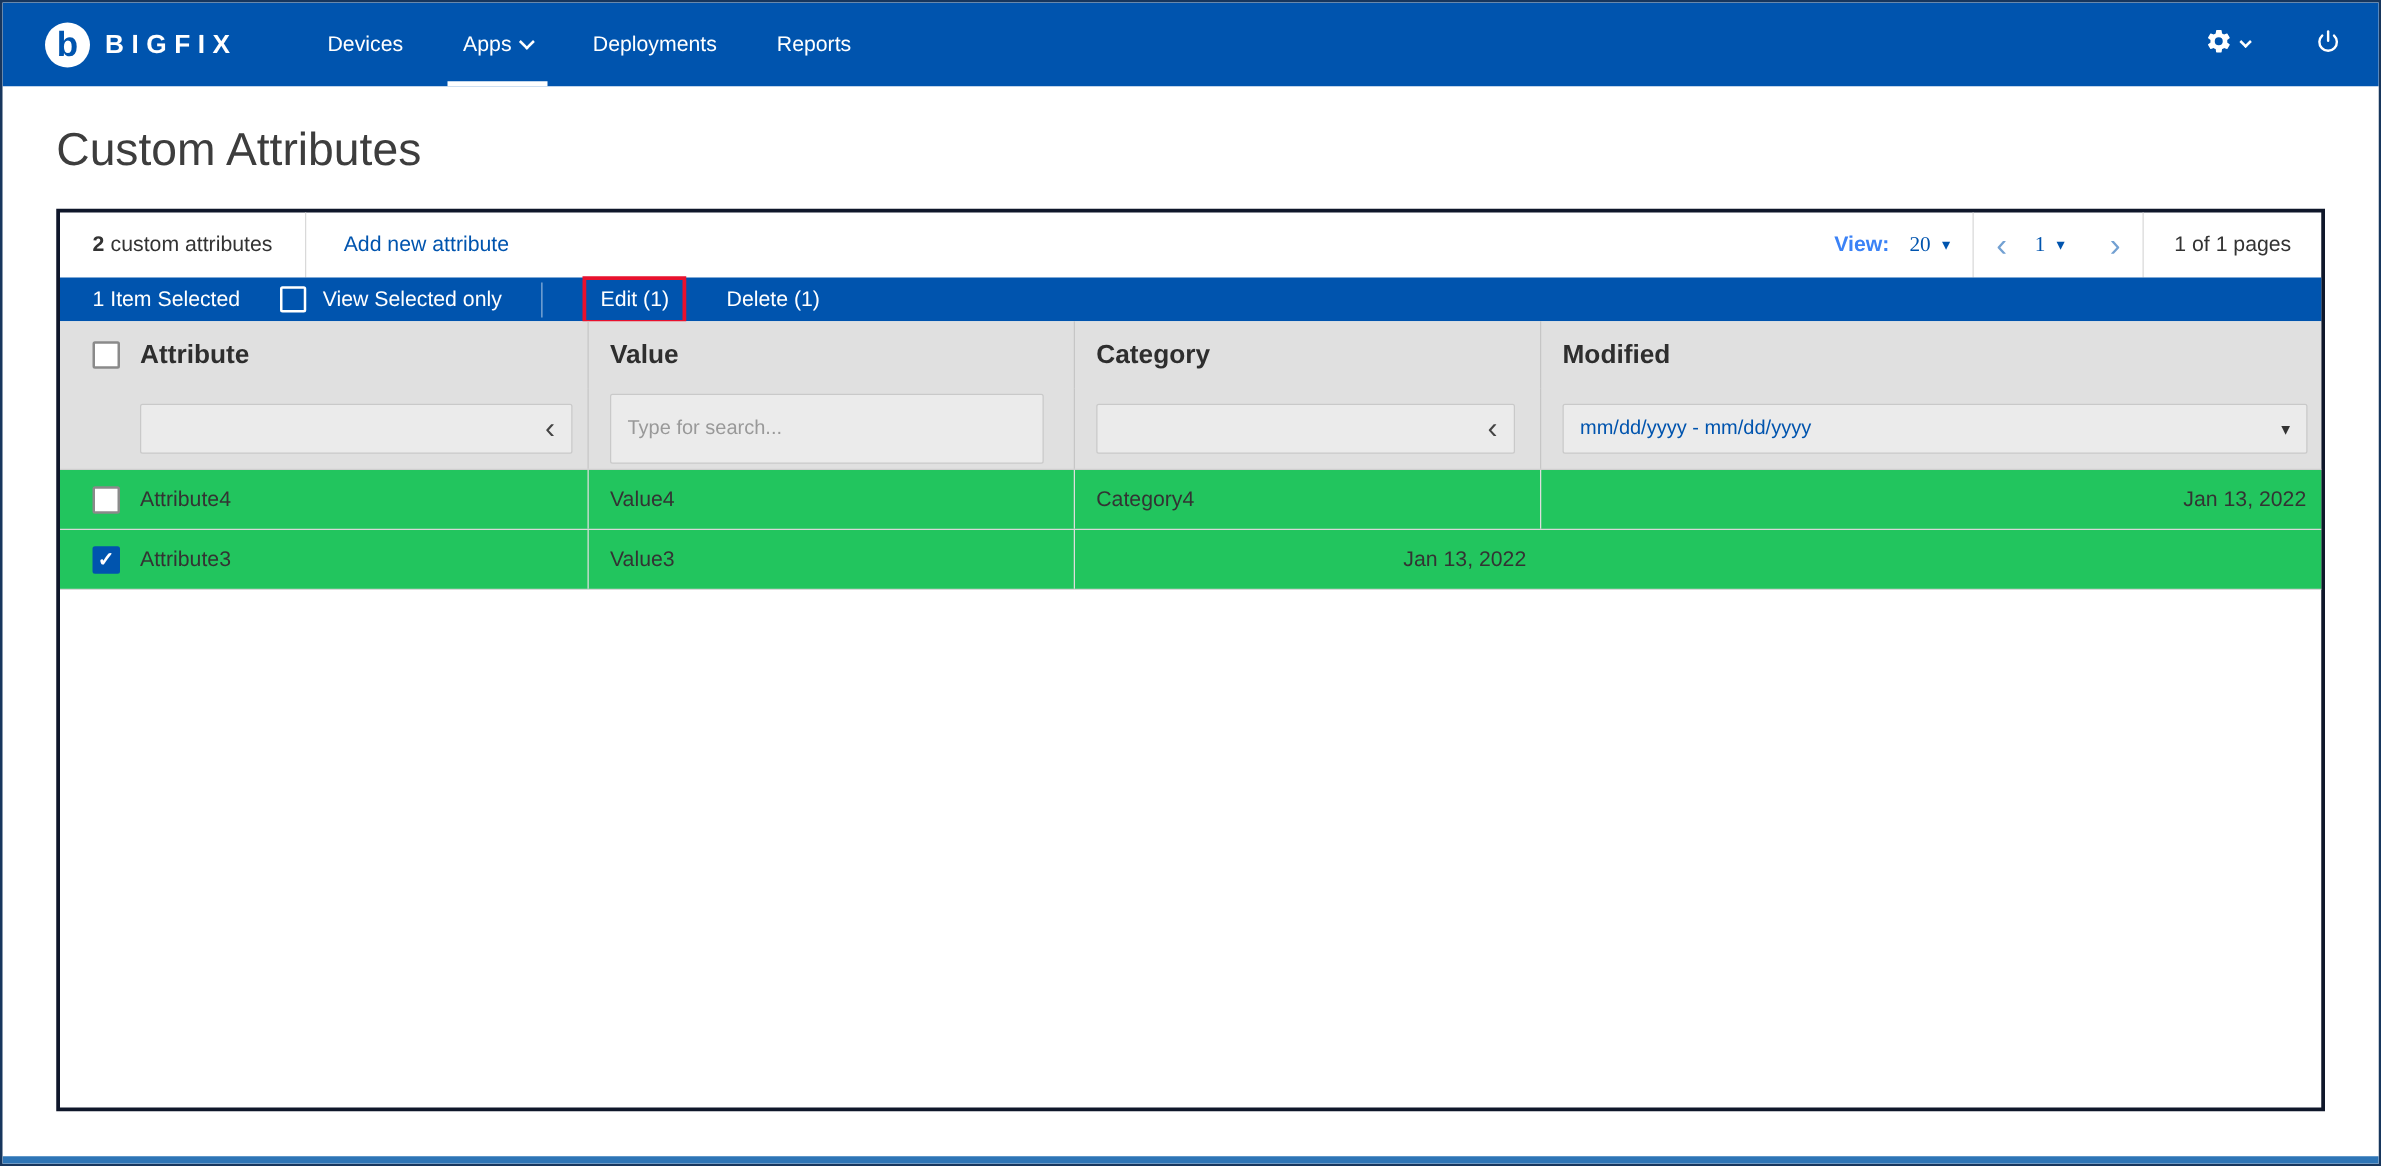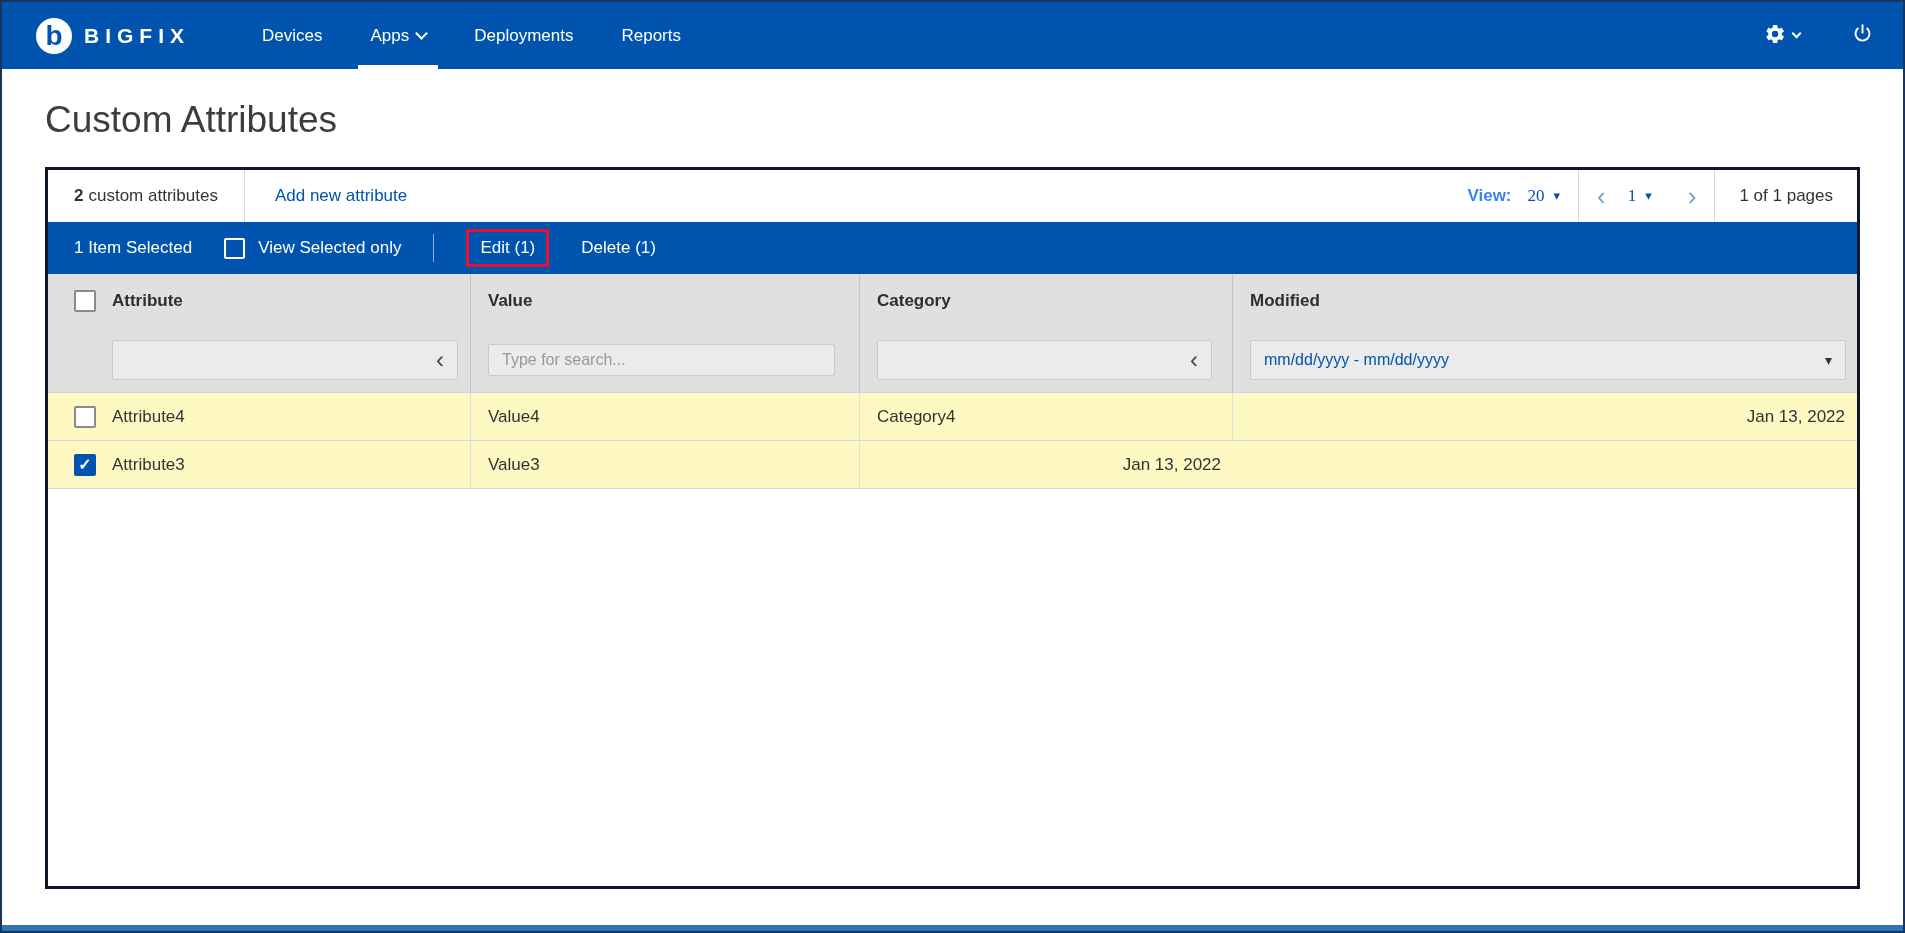--- a/index.html
+++ b/index.html
@@ -53,55 +53,55 @@
   .toolbar-count b { font-weight:bold; margin-right:5px; }
   .add-link { color:#0054AE; padding:0 30px; cursor:pointer; }
   .toolbar-right { margin-left:auto; display:flex; align-items:center; height:100%; }
   .view-label { color:#3b82f6; margin-right:12px;font-weight:bold; }
   .dd { display:flex; align-items:center; gap:9px; color:#0054AE; cursor:pointer; padding:0 18px 0 4px;font-family:Liberation Serif, serif; }
   .caret { font-size:13px; color:#0054AE; }
   .pg-chev { font-size:26px; color:#0054AE; opacity:.55; padding:0 18px; cursor:pointer; line-height:1; }
   .pages-info { padding:0 24px; color:#333; }
   
   .selection-bar {
-    height:52px; background:#0054AE; color:#fff; display:flex; align-items:center;
+    height:35px; background:#0054AE; color:#fff; display:flex; align-items:center;
     padding:0 26px; font-size:17px; gap:32px; flex:0 0 auto;
   }
   .sel-check-group { display:flex; align-items:center; gap:13px; }
   .cb-white { width:21px; height:21px; border:2px solid #fff; border-radius:2px; background:transparent; cursor:pointer; }
   .sel-div { width:1px; height:28px; background:rgba(255,255,255,.55); }
   .red-highlight { border:3px solid #E8112D; padding:6px 11px; }
   .sel-action { cursor:pointer; }
   
   .grid { display:grid; grid-template-columns:64px 359px 389px 373px 1fr; }
   .thead { background:#E0E0E0; flex:0 0 auto; border-bottom:1px solid #cfcfcf; }
   .hrow { height:54px; }
   .frow { height:64px; }
   .cell { display:flex; align-items:center; }
   .bdr-h { border-right:1px solid #c6c6c6; }
   .bdr-b { border-right:1px solid #dedede; }
-  .col-label { font-weight:bold; font-size:17px; color:#2e2e2e; }
+  .col-label { font-weight:bold; font-size:21px; color:#2e2e2e; }
   .cell-check { padding-left:26px; }
   .cell-attr  { padding-right:12px; }
   .cell-value { padding-left:17px; padding-right:24px; }
   .cell-cat   { padding-left:17px; padding-right:20px; }
   .cell-mod   { padding-left:17px; padding-right:11px; }
   .filter-box {
     height:40px; width:100%; background:#ebebeb; border:1px solid #c9c9c9;
     border-radius:2px; display:flex; align-items:center; padding:0 13px; cursor:pointer;
   }
   .filter-chevron { margin-left:auto; font-size:24px; color:#444; line-height:1; }
   .filter-input {
-    height:32px; width:100%; background:#ebebeb; border:1px solid #c9c9c9;
+    height:56px; width:100%; background:#ebebeb; border:1px solid #c9c9c9;
     border-radius:2px; padding:0 13px; font-size:16px; font-family:"Liberation Sans",sans-serif; color:#333;
   }
   .filter-input::placeholder { color:#999; }
   .date-range-text { color:#0054AE; font-size:16px; }
   .mod-caret { margin-left:auto; font-size:14px; color:#333; }
-  .trow { height:48px; border-bottom:1px solid #d8d8d8; font-size:17px; background:#fef9c3; }
+  .trow { height:48px; border-bottom:1px solid #d8d8d8; font-size:17px; background:#22c55e; }
   .cb {
     width:22px; height:22px; border:2px solid #8a8a8a; border-radius:2px;
     background:#fff; cursor:pointer; flex:0 0 auto;
   }
   .cb.checked {
     background:#0054AE; border-color:#0054AE; color:#fff;
     display:flex; align-items:center; justify-content:center;
   }
   .cb.checked::after { content:"\2713"; font-size:16px; font-weight:bold; }
   .cell-date { justify-content:flex-end; padding-right:12px; }

